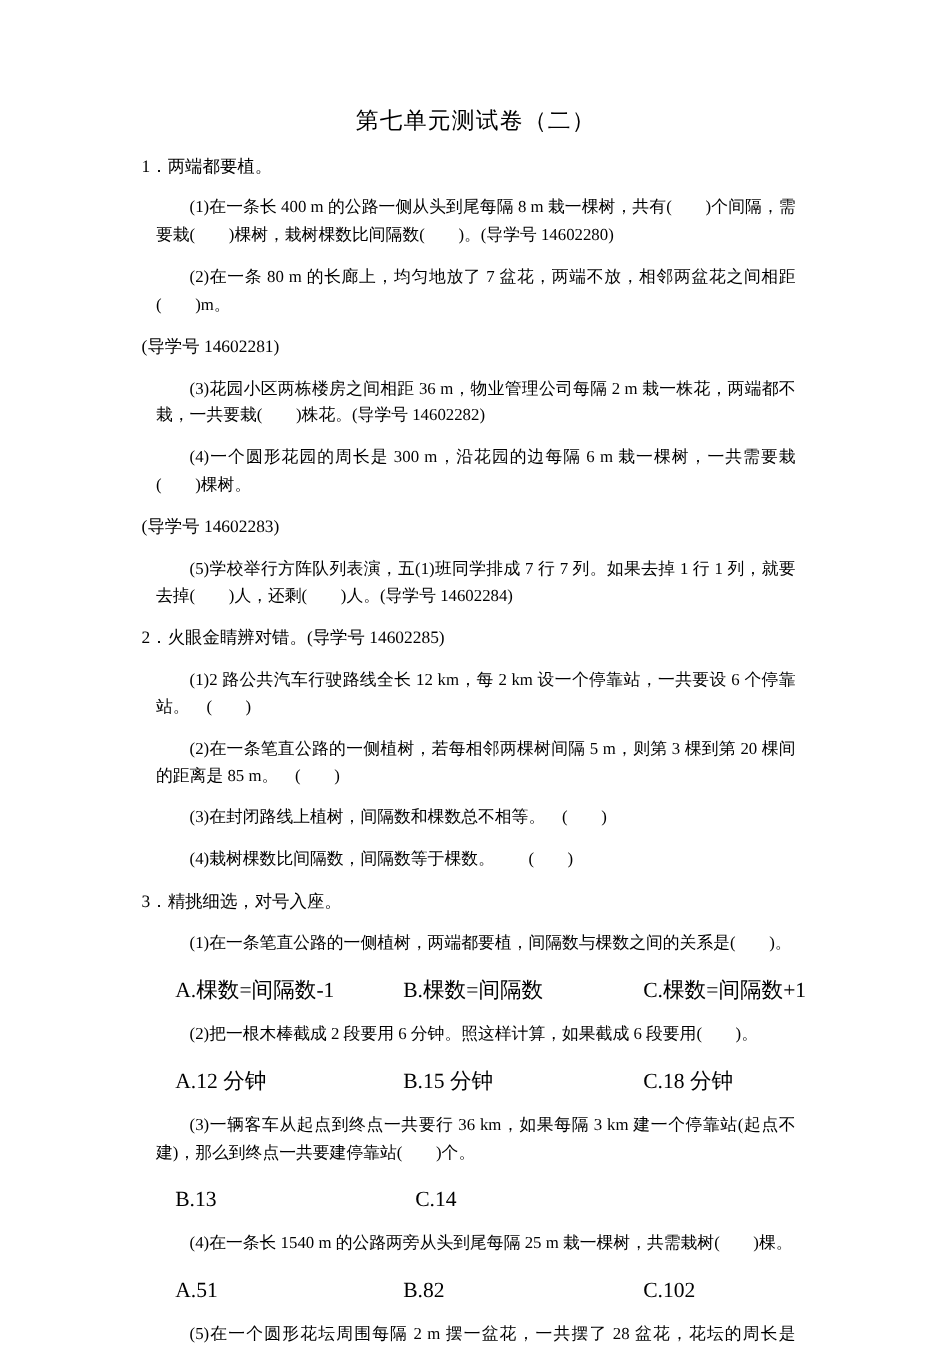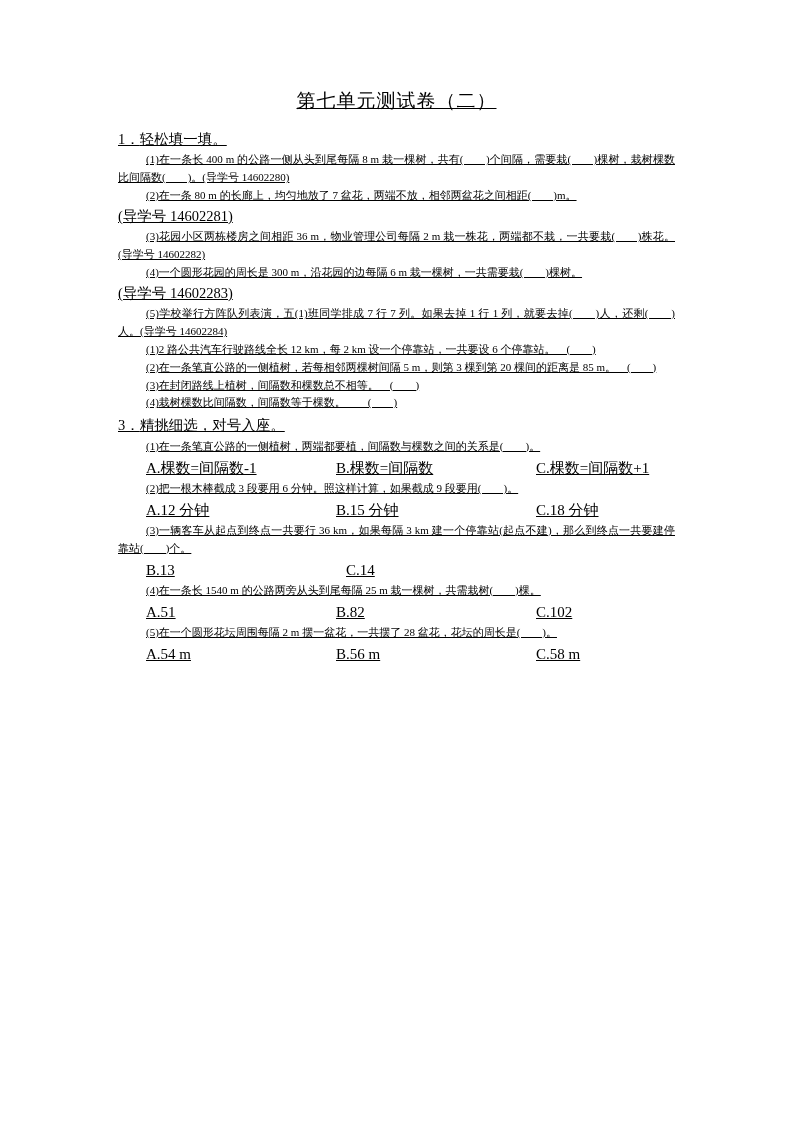--- a/index.html
+++ b/index.html
@@ -16,57 +16,56 @@
     overflow: hidden;
   }
   .page {
     position: absolute;
     left: 0;
     top: 0;
     width: 793px;
     height: 976px;
     box-sizing: border-box;
     padding: 88px 118px 40px 118px;
-    text-decoration: underline;
   }
   .doc-title {
     text-align: center;
     font-size: 19px;
     letter-spacing: 1px;
     margin: 0 0 14px 0;
     font-weight: normal;
   }
   .section {
     margin: 0;
   }
   .q-head {
     font-size: 14.5px;
     line-height: 1.62;
     margin: 2px 0 0 0;
     text-align: justify;
   }
   .q-body {
-    font-size: 11px;
+    font-size: 14px;
     line-height: 1.62;
-    margin: 0;
+    margin: 12px;
     text-align: justify;
     text-justify: inter-ideograph;
   }
   .indent {
     text-indent: 28px;
   }
   .right-note {
     font-size: 14.5px;
     line-height: 1.62;
     margin: 0;
     padding-right: 4px;
   }
   .choices {
     display: flex;
-    font-size: 15px;
+    font-size: 18px;
     line-height: 1.62;
     margin: 0;
     text-indent: 0;
     padding-left: 28px;
   }
   .choices > span {
     display: inline-block;
   }
   .ch-a { width: 190px; }
   .ch-b { width: 200px; }
@@ -74,21 +73,21 @@
 </style>
 </head>
 <body>
 
 <div class="page">
 
   <h1 class="doc-title">第七单元测试卷（二）</h1>
 
   <div class="section">
     <p class="q-head">
-      <span>1．</span><span>轻松填一填。</span>
+      <span>1．</span><span>两端都要植。</span>
     </p>
     <p class="q-body indent">
       <span>(1)</span><span>在一条长 400 m 的公路一侧从头到尾每隔 8 m 栽一棵树，共有(　　)个间隔，需要栽(　　)棵树，栽树棵数比间隔数(　　)。(导学号 14602280)</span>
     </p>
     <p class="q-body indent">
       <span>(2)</span><span>在一条 80 m 的长廊上，均匀地放了 7 盆花，两端不放，相邻两盆花之间相距(　　)m。</span>
     </p>
     <p class="right-note">(导学号 14602281)</p>
     <p class="q-body indent">
       <span>(3)</span><span>花园小区两栋楼房之间相距 36 m，物业管理公司每隔 2 m 栽一株花，两端都不栽，一共要栽(　　)株花。(导学号 14602282)</span>
@@ -96,20 +95,23 @@
     <p class="q-body indent">
       <span>(4)</span><span>一个圆形花园的周长是 300 m，沿花园的边每隔 6 m 栽一棵树，一共需要栽(　　)棵树。</span>
     </p>
     <p class="right-note">(导学号 14602283)</p>
     <p class="q-body indent">
       <span>(5)</span><span>学校举行方阵队列表演，五(1)班同学排成 7 行 7 列。如果去掉 1 行 1 列，就要去掉(　　)人，还剩(　　)人。(导学号 14602284)</span>
     </p>
   </div>
 
   <div class="section">
+    <p class="q-head">
+      <span>2．</span><span>火眼金睛辨对错。(导学号 14602285)</span>
+    </p>
     <p class="q-body indent">
       <span>(1)</span><span>2 路公共汽车行驶路线全长 12 km，每 2 km 设一个停靠站，一共要设 6 个停靠站。　(　　)</span>
     </p>
     <p class="q-body indent">
       <span>(2)</span><span>在一条笔直公路的一侧植树，若每相邻两棵树间隔 5 m，则第 3 棵到第 20 棵间的距离是 85 m。　(　　)</span>
     </p>
     <p class="q-body indent">
       <span>(3)</span><span>在封闭路线上植树，间隔数和棵数总不相等。　(　　)</span>
     </p>
     <p class="q-body indent">
@@ -125,21 +127,21 @@
     <p class="q-body indent">
       <span>(1)</span><span>在一条笔直公路的一侧植树，两端都要植，间隔数与棵数之间的关系是(　　)。</span>
     </p>
     <p class="choices">
       <span class="ch-a">A.棵数=间隔数-1</span>
       <span class="ch-b">B.棵数=间隔数</span>
       <span class="ch-c">C.棵数=间隔数+1</span>
     </p>
 
     <p class="q-body indent">
-      <span>(2)</span><span>把一根木棒截成 3 段要用 6 分钟。照这样计算，如果截成 9 段要用(　　)。</span>
+      <span>(2)</span><span>把一根木棒截成 2 段要用 6 分钟。照这样计算，如果截成 6 段要用(　　)。</span>
     </p>
     <p class="choices">
       <span class="ch-a">A.12 分钟</span>
       <span class="ch-b">B.15 分钟</span>
       <span class="ch-c">C.18 分钟</span>
     </p>
 
     <p class="q-body indent">
       <span>(3)</span><span>一辆客车从起点到终点一共要行 36 km，如果每隔 3 km 建一个停靠站(起点不建)，那么到终点一共要建停靠站(　　)个。</span>
     </p>

